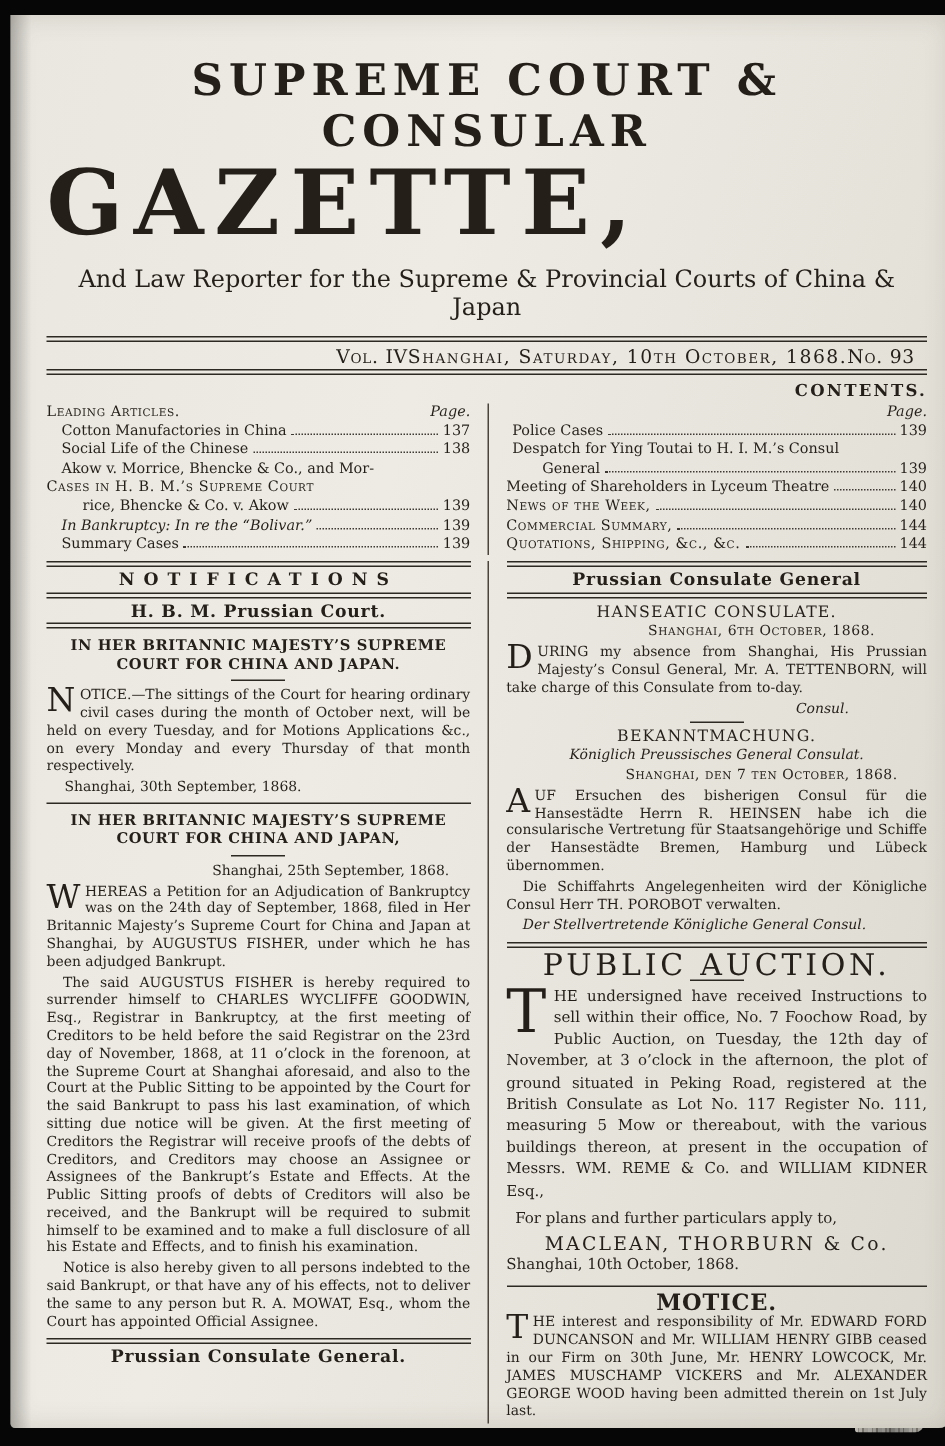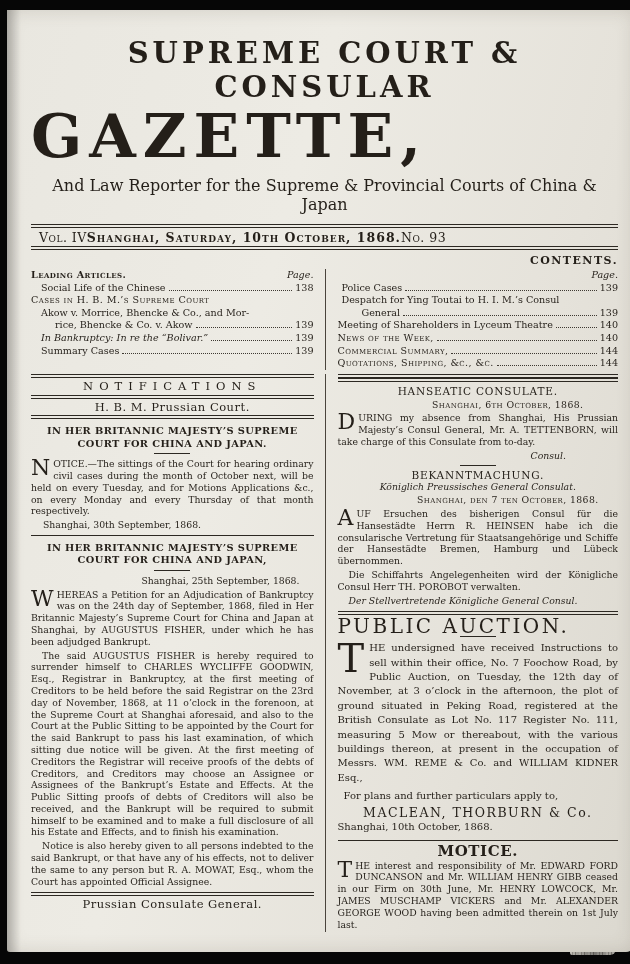--- a/index.html
+++ b/index.html
@@ -29,61 +29,61 @@
     background:linear-gradient(90deg,rgba(0,0,0,.22),rgba(0,0,0,0));
     pointer-events:none;
   }
   .inner { padding:14px 16px 0 24px; position:relative; }
 
   
   .title1 { text-align:center; font-weight:700; font-size:29px; letter-spacing:4px; margin-top:12px; }
   .title2 { font-weight:700; font-size:60px; letter-spacing:7px; margin-top:0px; line-height:64px; }
   .subtitle { text-align:center; font-size:16px; margin:8px 0 10px; }
   .drule { border-top:1px solid #2c2822; border-bottom:1px solid #2c2822; height:2px; }
-  .mastbar { display:flex; justify-content:flex-start; align-items:baseline; font-size:12.5px; padding:2px 8px 1px; font-variant:small-caps; letter-spacing:.5px; }
-  .mastbar .c { letter-spacing:1px;font-weight:bold; }
+  .mastbar { display:flex; justify-content:flex-end; align-items:baseline; font-size:12.5px; padding:2px 8px 1px; font-variant:small-caps; letter-spacing:.5px; }
+  .mastbar .c { letter-spacing:1px; }
 
   
   .contents-title { text-align:right; font-weight:700; font-size:11px; letter-spacing:1.5px; margin:4px 0 2px; }
   .twocol { display:flex; }
   .col { width:50%; box-sizing:border-box; }
   .col.left  { padding-right:11px; }
   .col.right { padding-left:12px; border-left:1px solid #4a443c; }
   .toc { font-size:9.6px; line-height:12.6px; }
   .toc-row { display:flex; align-items:baseline; }
   .toc-label { white-space:nowrap; }
   .toc-dots { flex:1; border-bottom:1.5px dotted #3e3932; margin:0 3px 2px; min-width:6px; }
   .toc-page { white-space:nowrap; }
   .sc { font-variant:small-caps; letter-spacing:.4px; }
   .it { font-style:italic; }
   .ind1 { padding-left:10px; } .ind2 { padding-left:24px; } .ind0 { padding-left:4px; }
   .pagehdr { margin-left:auto; font-style:italic; }
 
   
   .bodycols { margin-top:4px; font-size:9.3px; line-height:11.8px; text-align:justify; }
-  .sect { text-align:center; font-weight:400; padding:3px 0 2px; }
+  .sect { text-align:center; font-weight:700; padding:3px 0 2px; }
   .sect.big { font-size:11.5px; letter-spacing:6px; }
   .sect.med { font-size:11.5px; letter-spacing:.5px; }
   .courthead { text-align:center; font-weight:700; font-size:9.8px; line-height:12.4px; letter-spacing:.4px; margin-top:6px; }
   .short-rule { width:36px; border-top:1px solid #2c2822; margin:3px auto 4px; }
   .thin-rule { border-top:1px solid #2c2822; margin:4px 0 5px; }
   p { margin:0 0 2px; }
   .dropcap::first-letter { font-size:22px; line-height:17px; float:left; padding:1px 3px 0 0; }
   .dropcap-big::first-letter { font-size:40px; line-height:31px; float:left; padding:2px 5px 0 0; }
   .indent { text-indent:11px; }
   .dateline-l { padding-left:12px; margin:1px 0 3px; }
   .dateline-r { text-align:right; padding-right:14px; margin:1px 0 2px; }
   .dateline-c { text-align:center; padding-left:60px; margin:1px 0 2px; }
   .sig-name { text-align:right; padding-right:44px; margin-top:2px; letter-spacing:.5px; }
   .sig-title { text-align:right; padding-right:52px; font-style:italic; }
   .center { text-align:center; }
   .consulate-title { text-align:center; font-size:10.5px; letter-spacing:.8px; margin-top:4px; }
 
   
-  .auction-title { font-size:20px; letter-spacing:2.5px; margin-top:6px; }
+  .auction-title { text-align:center; font-size:20px; letter-spacing:2.5px; margin-top:6px; }
   .bigtype { font-size:10px; line-height:14.4px; }
   .firm-line { text-align:center; font-size:12.5px; letter-spacing:1.5px; margin:3px 0 2px; }
   .apply-line { padding-left:6px; margin:4px 0 2px; }
   .motice { text-align:center; font-weight:700; font-size:15px; letter-spacing:.6px; margin:3px 0 2px; }
   .tetten { text-align:center; padding-left:40px; letter-spacing:1px; margin-top:3px; }
   .sp { margin-top:5px; }
 </style>
 </head>
 <body>
 
@@ -103,33 +103,38 @@
         <span class="c">Shanghai, Saturday, 10th October, 1868.</span>
         <span>No. 93</span>
       </div>
       <div class="drule"></div>
 
       <div class="contents-title">CONTENTS.</div>
 
       <div class="twocol toc">
         <div class="col left">
           <div class="toc-row">
-            <span class="toc-label sc" style="font-weight:700">Leading Articles.</span>
+            <span class="toc-label sc" style="font-weight:400">Leading Articles.</span>
             <span class="pagehdr">Page.</span>
           </div>
           <div class="toc-row ind1">
+            <span class="toc-label">Cotton Manufactories in China</span>
+            <span class="toc-dots"></span>
+            <span class="toc-page">137</span>
+          </div>
+          <div class="toc-row ind1">
             <span class="toc-label">Social Life of the Chinese</span>
             <span class="toc-dots"></span>
             <span class="toc-page">138</span>
           </div>
+          <div class="toc-row ind1">
+            <span class="toc-label">Akow v. Morrice, Bhencke &amp; Co., and Mor-</span>
+          </div>
           <div class="toc-row">
             <span class="toc-label sc">Cases in H. B. M.’s Supreme Court</span>
-          </div>
-          <div class="toc-row ind1">
-            <span class="toc-label">Akow v. Morrice, Bhencke &amp; Co., and Mor-</span>
           </div>
           <div class="toc-row ind2">
             <span class="toc-label">rice, Bhencke &amp; Co. v. Akow</span>
             <span class="toc-dots"></span>
             <span class="toc-page">139</span>
           </div>
           <div class="toc-row ind1">
             <span class="toc-label it">In Bankruptcy: In re the “Bolivar.”</span>
             <span class="toc-dots"></span>
             <span class="toc-page">139</span>
@@ -204,20 +209,21 @@
           <p class="indent">The said AUGUSTUS FISHER is hereby required to surrender himself to CHARLES WYCLIFFE GOODWIN, Esq., Registrar in Bankruptcy, at the first meeting of Creditors to be held before the said Registrar on the 23rd day of November, 1868, at 11 o’clock in the forenoon, at the Supreme Court at Shanghai aforesaid, and also to the Court at the Public Sitting to be appointed by the Court for the said Bankrupt to pass his last examination, of which sitting due notice will be given.  At the first meeting of Creditors the Registrar will receive proofs of the debts of Creditors, and Creditors may choose an Assignee or Assignees of the Bankrupt’s Estate and Effects.  At the Public Sitting proofs of debts of Creditors will also be received, and the Bankrupt will be required to submit himself to be examined and to make a full disclosure of all his Estate and Effects, and to finish his examination.</p>
           <p class="indent">Notice is also hereby given to all persons indebted to the said Bankrupt, or that have any of his effects, not to deliver the same to any person but R. A. MOWAT, Esq., whom the Court has appointed Official Assignee.</p>
 
           <div class="drule sp"></div>
           <div class="sect med">Prussian Consulate General.</div>
 
         </div>
 
         <div class="col right">
           <div class="drule"></div>
+          <div class="sect med">Prussian Consulate General</div>
           <div class="drule"></div>
 
           <div class="consulate-title">HANSEATIC CONSULATE.</div>
           <div class="dateline-c sc">Shanghai, 6th October, 1868.</div>
           <p class="dropcap">DURING my absence from Shanghai, His Prussian Majesty’s Consul General, Mr. A. TETTENBORN, will take charge of this Consulate from to-day.</p>
           <div class="sig-title">Consul.</div>
 
           <div class="short-rule"></div>
           <div class="consulate-title">BEKANNTMACHUNG.</div>
           <div class="center it">Königlich Preussisches General Consulat.</div>

